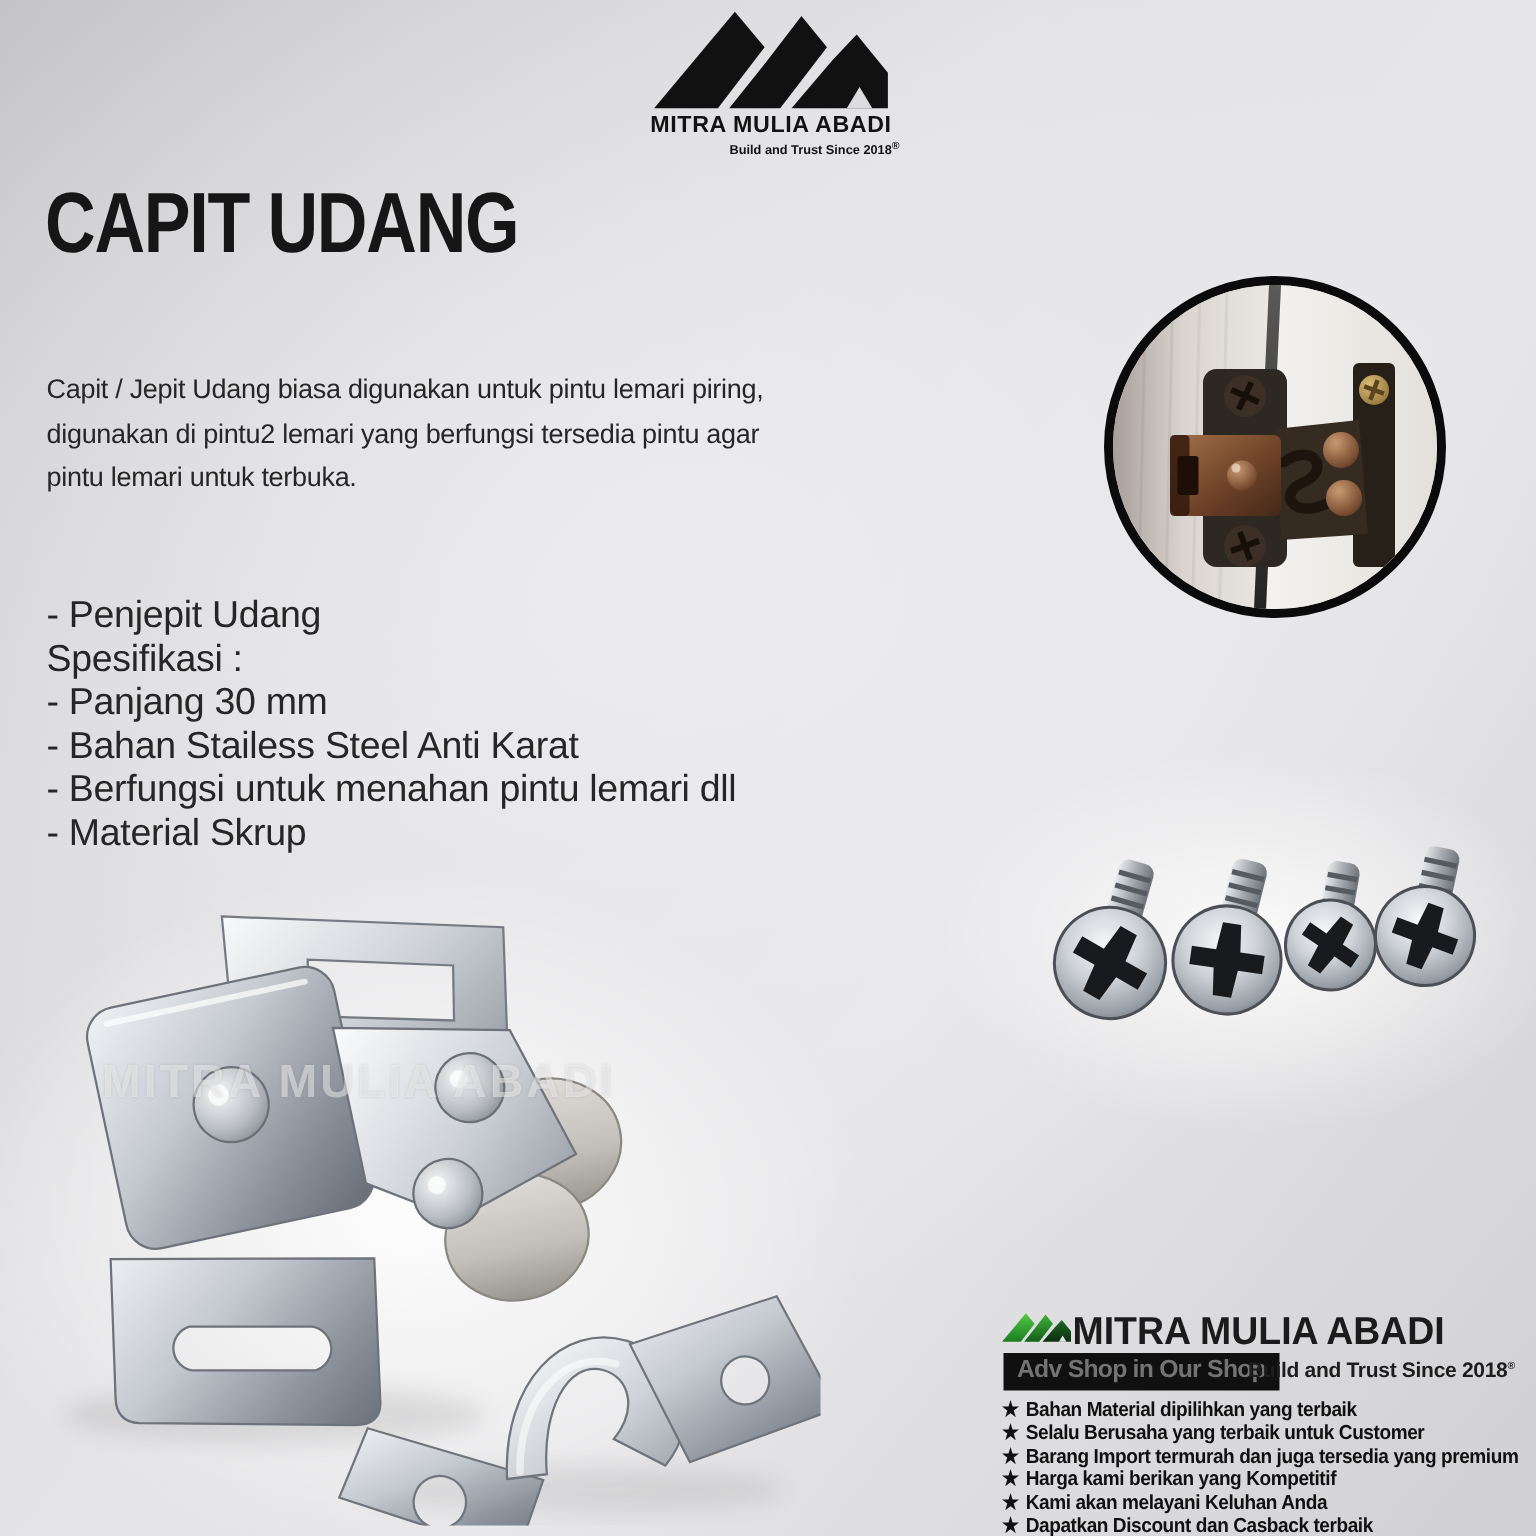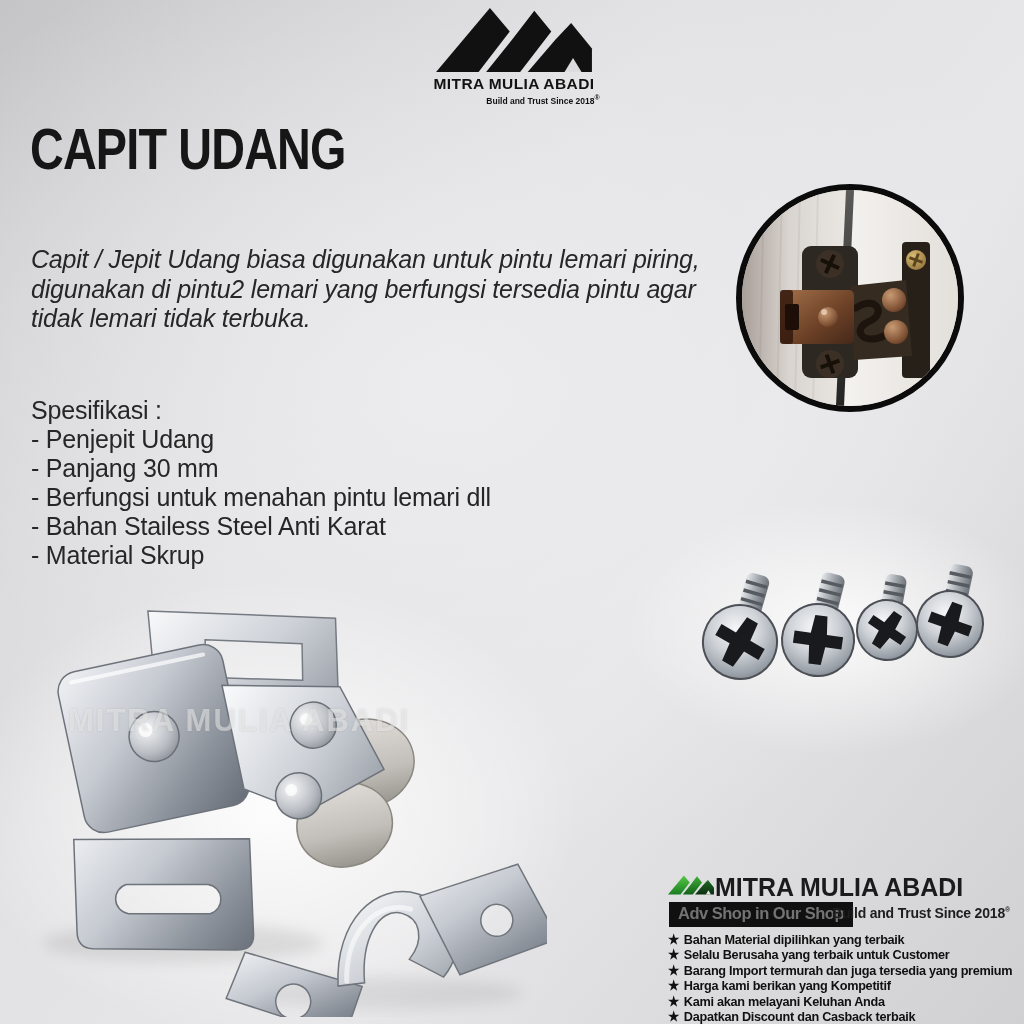--- a/index.html
+++ b/index.html
@@ -24,21 +24,21 @@
 
   
   .title{
     position:absolute; left:30px; top:116px;
     font-size:57px; font-weight:800; color:#161616; letter-spacing:-1px;
     transform:scaleX(.82); transform-origin:left top; white-space:nowrap;
   }
 
   
   .description{ position:absolute; left:31px; top:245px; color:#262626; }
-  .description .line{ font-size:25px; line-height:29.5px; white-space:nowrap; letter-spacing:-.2px;font-style:italic; }
+  .description .line{ font-size:18px; line-height:29.5px; white-space:nowrap; letter-spacing:-.2px; }
   .specs{ position:absolute; left:31px; top:396px; color:#262626; }
   .specs .line{ font-size:25px; line-height:29px; white-space:nowrap; letter-spacing:-.2px; }
 
   
   .circle-photo{
     position:absolute; left:736px; top:184px; width:228px; height:228px;
     border-radius:50%; border:6px solid #0b0b0b; overflow:hidden;
     box-shadow: inset 0 0 18px rgba(0,0,0,.25);
     background:#e8e5e2;
   }
@@ -84,29 +84,29 @@
     </svg>
     <div class="top-brand">MITRA MULIA ABADI</div>
     <div class="top-tagline"><span>Build and Trust Since 2018</span><sup class="reg">®</sup></div>
   </div>
 
   <h1 class="title">CAPIT UDANG</h1>
 
   <div class="description">
     <div class="line">Capit / Jepit Udang biasa digunakan untuk pintu lemari piring,</div>
     <div class="line">digunakan di pintu2 lemari yang berfungsi tersedia pintu agar</div>
-    <div class="line">tidak lemari tidak terbuka.</div>
+    <div class="line">pintu lemari untuk terbuka.</div>
   </div>
 
   <div class="specs">
+    <div class="line">- Penjepit Udang</div>
     <div class="line">Spesifikasi :</div>
-    <div class="line">- Penjepit Udang</div>
     <div class="line">- Panjang 30 mm</div>
+    <div class="line">- Bahan Stailess Steel Anti Karat</div>
     <div class="line">- Berfungsi untuk menahan pintu lemari dll</div>
-    <div class="line">- Bahan Stailess Steel Anti Karat</div>
     <div class="line">- Material Skrup</div>
   </div>
 
   <div class="circle-photo">
     <svg width="216" height="216" viewBox="0 0 216 216">
       <defs>
         <linearGradient id="cg-left" x1="0" y1="0" x2="1" y2="0">
           <stop offset="0" stop-color="#a99f99"></stop>
             <stop offset="0.45" stop-color="#d9d4cf"></stop>
             <stop offset="1" stop-color="#eae7e3"></stop>

